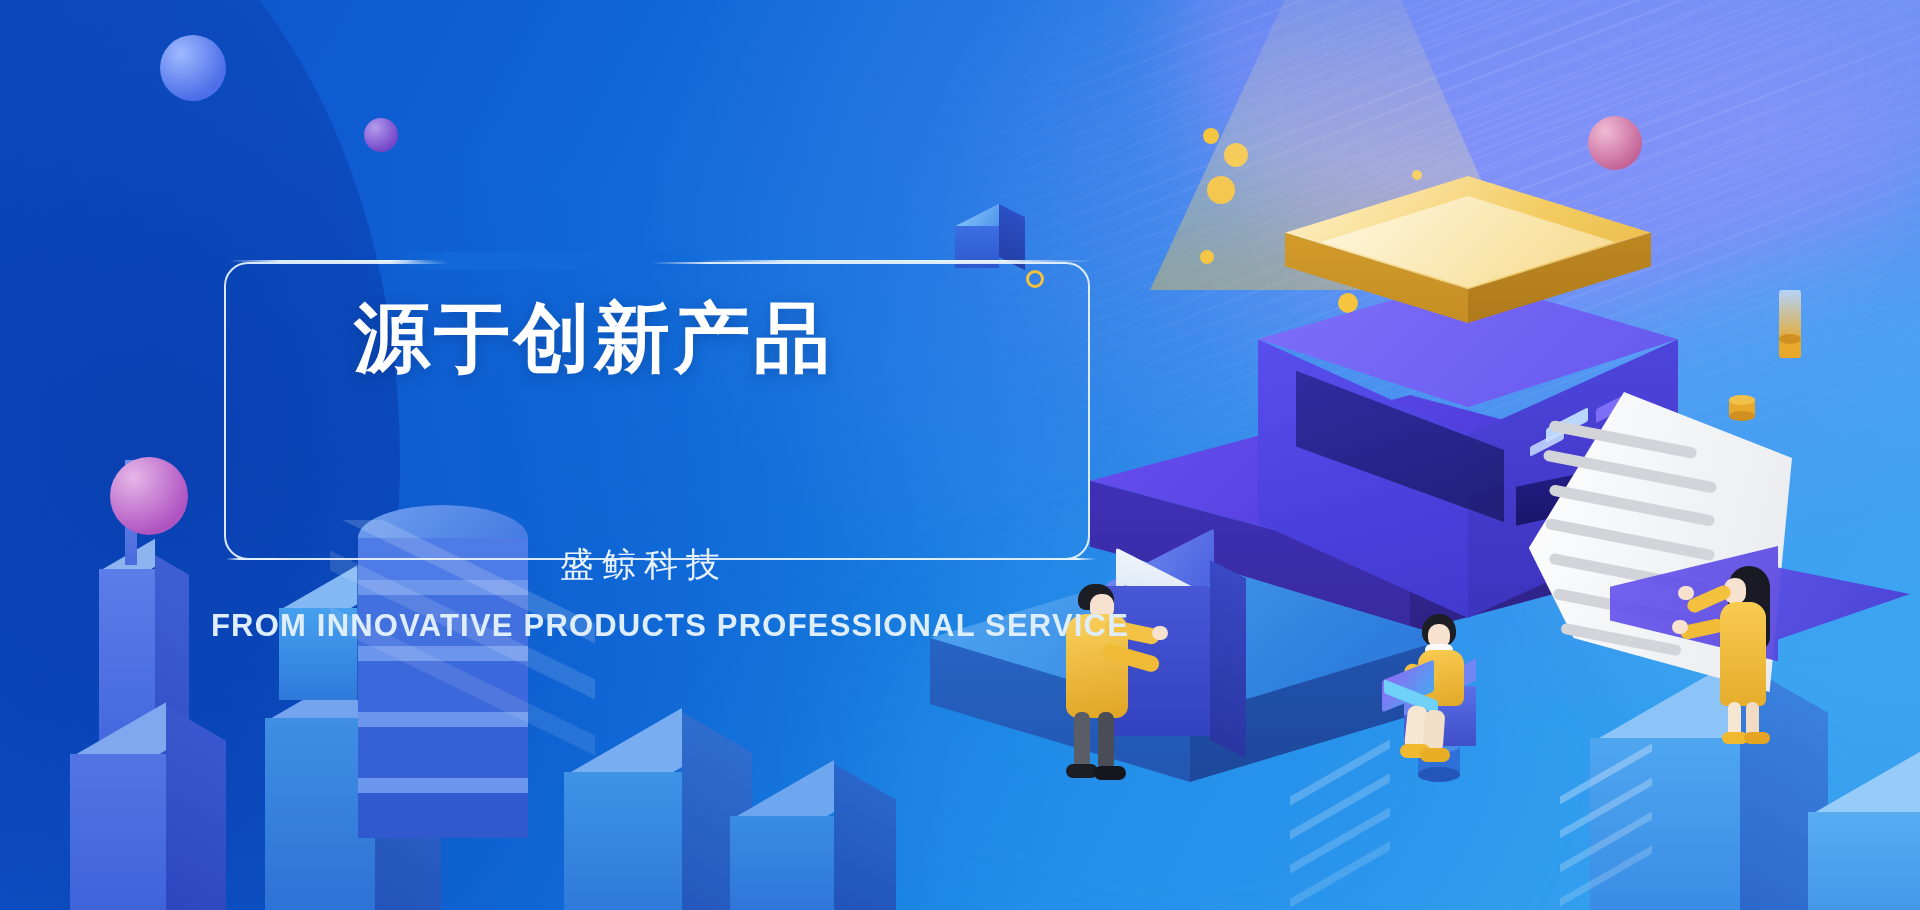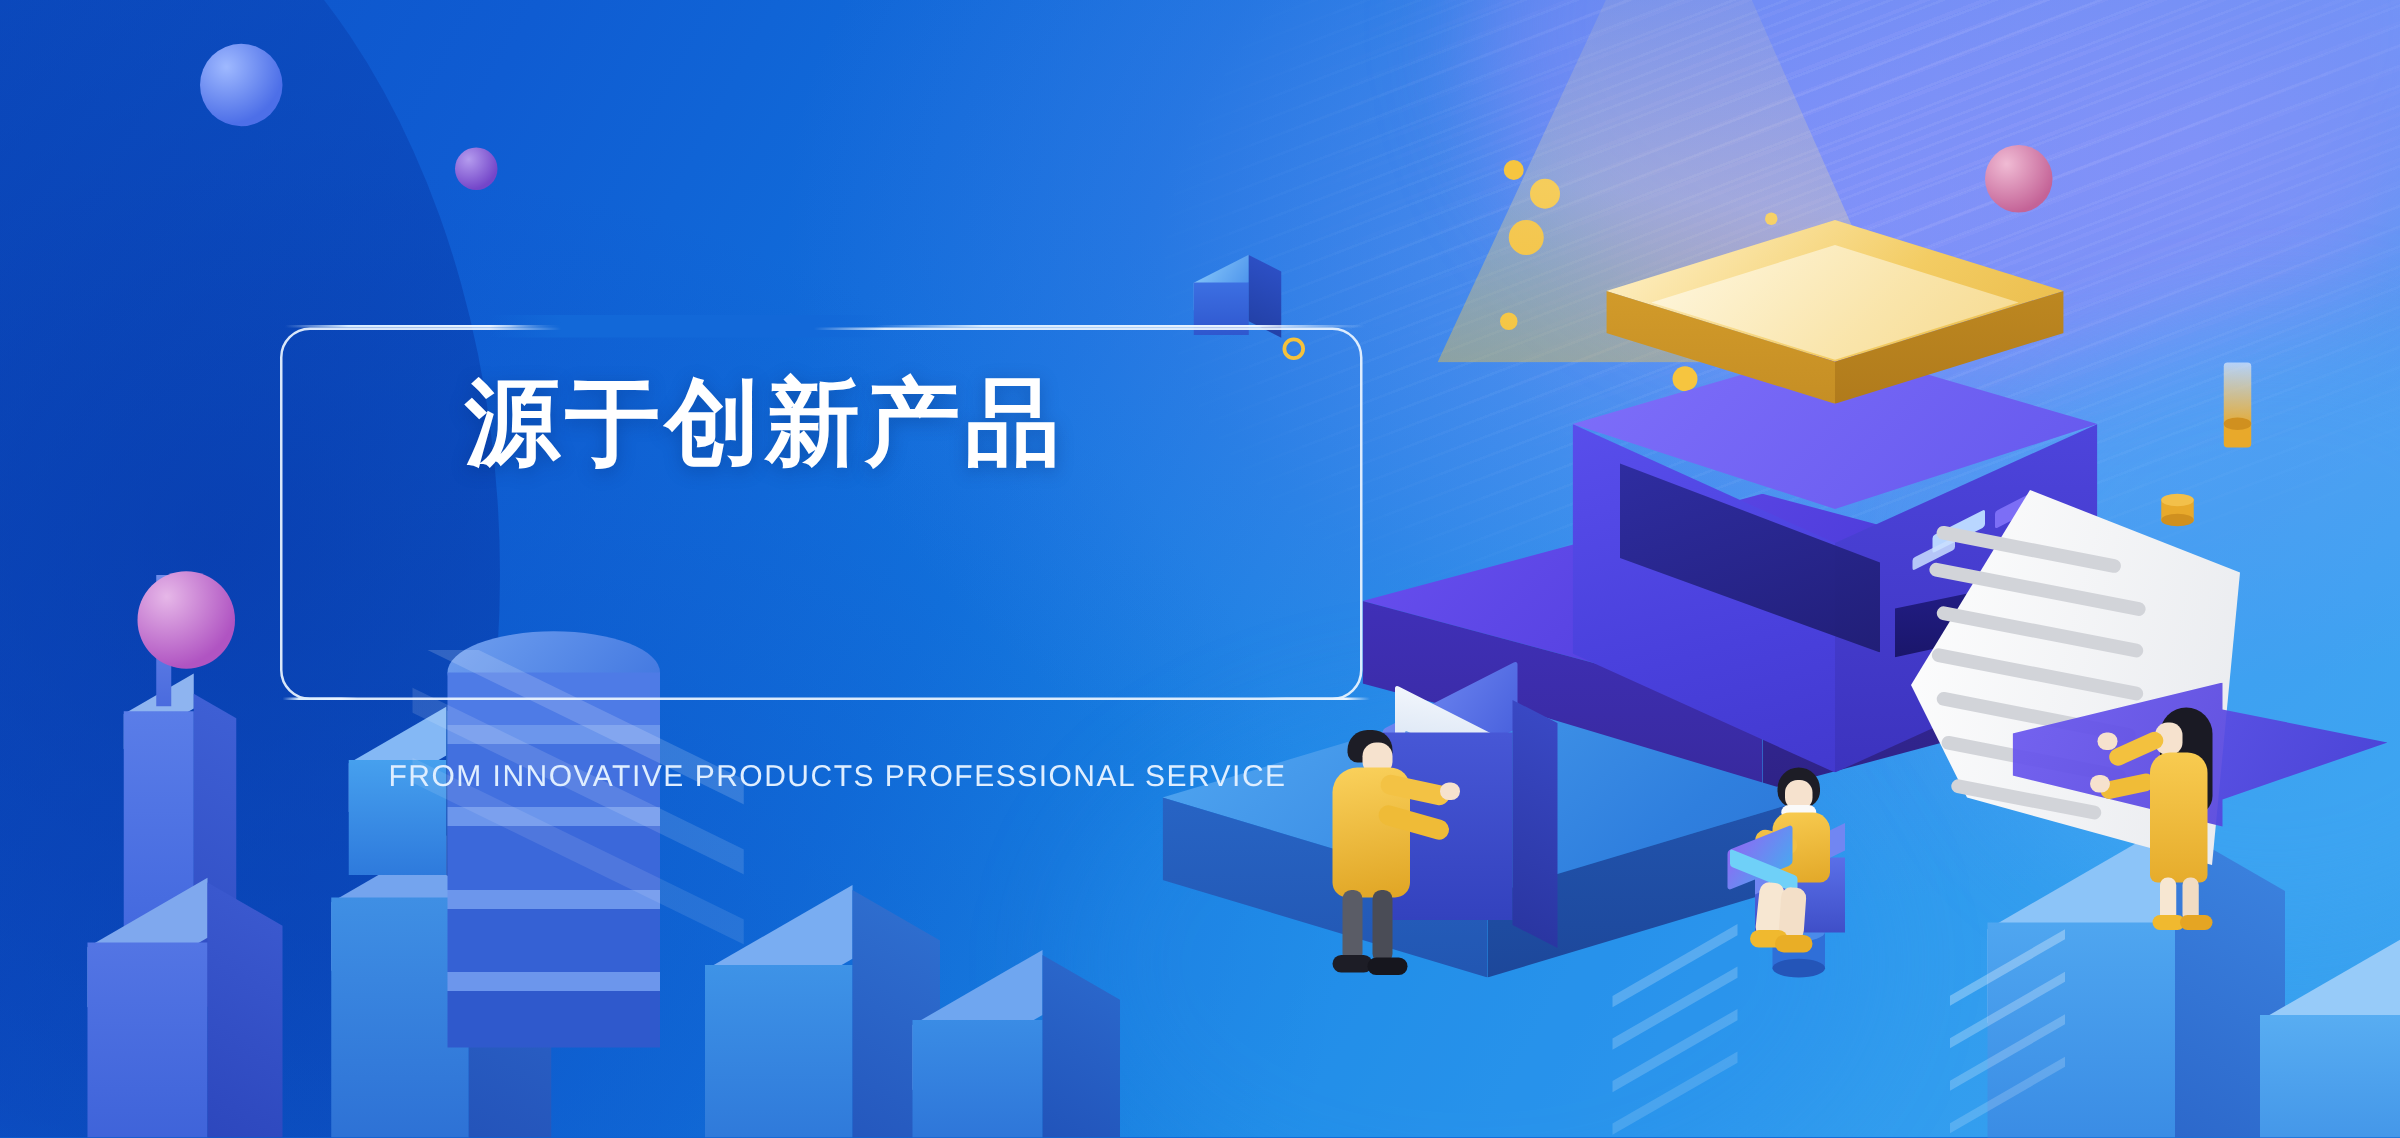--- a/index.html
+++ b/index.html
@@ -54,27 +54,27 @@
   
   .frame{position:absolute;left:224px;top:262px;width:866px;height:298px;
     border:2px solid rgba(235,245,255,.92);border-radius:24px;background:transparent;}
   .fline{position:absolute;height:2px;background:linear-gradient(90deg,rgba(255,255,255,0),#d8ecff 22%,#eaf4ff 78%,rgba(255,255,255,0));}
 
   .tagline{position:absolute;left:0;top:198px;width:1300px;text-align:center;
     color:#eaf3ff;font-size:25px;letter-spacing:13px;font-weight:400;text-indent:13px;}
 
   .h1,.h2{position:absolute;color:#ffffff;font-weight:800;font-size:76px;letter-spacing:4px;
     text-shadow:0 3px 14px rgba(3,40,110,.35);white-space:nowrap;}
-  .h1{left:372px;top:288px;}
+  .h1{left:354px;top:288px;}
   .h2{left:470px;top:412px;}
 
   .brand{position:absolute;left:0;top:542px;width:1280px;text-align:center;
     color:#e9f2ff;font-size:34px;letter-spacing:8px;font-weight:400;text-indent:8px;}
   .subeng{position:absolute;left:0;top:608px;width:1340px;text-align:center;
-    color:#dfeeff;font-size:24px;letter-spacing:1.2px;font-weight:400;}
+    color:#dfeeff;font-size:31px;letter-spacing:1.2px;font-weight:700;}
 
   
   .iso{position:absolute;}
   .quad{position:absolute;}
   .beam{position:absolute;}
   .paper-line{position:absolute;background:#d2d4d9;border-radius:6px;}
   .person *{position:absolute;}
 </style>
 </head>
 <body>
@@ -361,16 +361,17 @@
     <div class="frame"></div>
     <div class="fline" style="left:228px;top:260px;width:230px;"></div>
     <div class="fline" style="left:700px;top:260px;width:392px;"></div>
     <div class="fline" style="left:1010px;top:558px;width:86px;"></div>
     <div class="fline" style="left:226px;top:558px;width:60px;"></div>
     <div style="position:absolute;left:392px;top:252px;width:316px;height:18px;background:
         linear-gradient(90deg,rgba(18,90,215,0),#1268d8 18%,#1268d8 82%,rgba(18,90,215,0));"></div>
 
     <div class="h1">源于创新产品</div>
 
+    <div class="brand">盛鲸科技</div>
     <div class="subeng">FROM INNOVATIVE PRODUCTS PROFESSIONAL SERVICE</div>
   </div>
 
 </div>
 
 </body></html>

